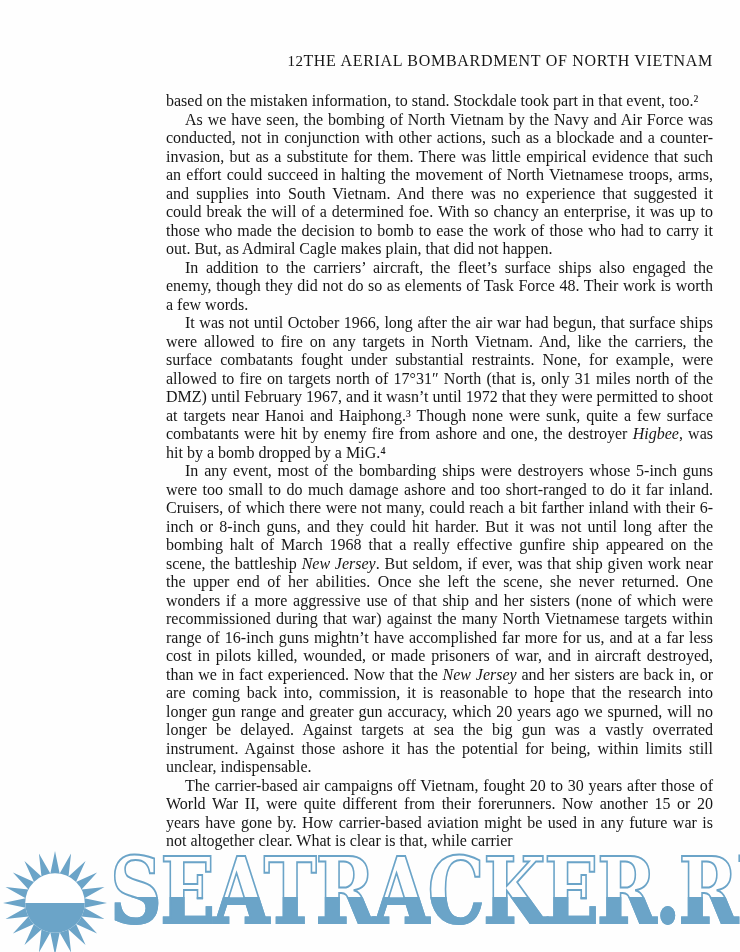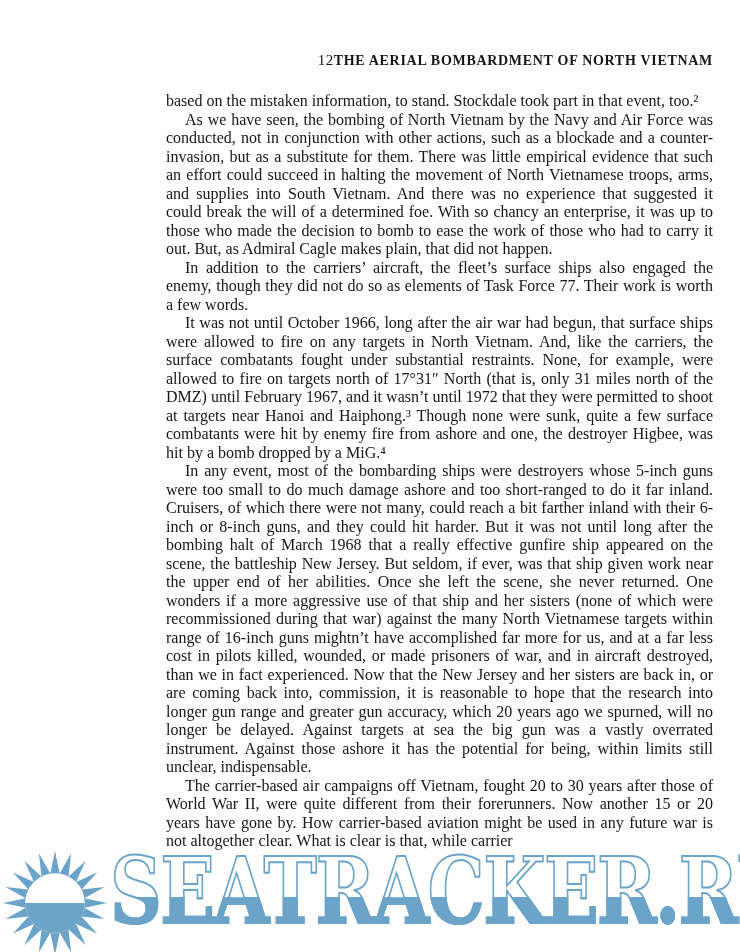--- a/index.html
+++ b/index.html
@@ -20,37 +20,37 @@
     right: 27px;
     display: flex;
     justify-content: flex-end;
     align-items: baseline;
   }
   .page-num {
     font-size: 15px;
     letter-spacing: 0.5px;
   }
   .running-title {
-    font-size: 14px;
-    font-weight: 700;
+    font-size: 16px;
+    font-weight: 400;
     letter-spacing: 0.7px;
   }
   .page-body {
     position: absolute;
     left: 166px;
     top: 92px;
     width: 547px;
     font-size: 16px;
     line-height: 18.5px;
     text-align: justify;
     hyphens: none;
   }
   .page-body p { margin: 0; }
   .page-body p.indent { text-indent: 19px; }
-  .page-body .it { }
+  .page-body .it { font-style: italic; }
   .watermark {
     position: absolute;
     left: 0;
     top: 845px;
     width: 740px;
     height: 107px;
     pointer-events: none;
   }
   .sun {
     position: absolute;
@@ -84,21 +84,21 @@
 <div class="page">
 
   <header class="page-header">
     <span class="page-num">12</span>
     <span class="running-title">THE AERIAL BOMBARDMENT OF NORTH VIETNAM</span>
   </header>
 
   <main class="page-body">
       <p class=""><span>based on the mistaken information, to stand. Stockdale took part in that event, too.²</span></p>
       <p class="indent"><span>As we have seen, the bombing of North Vietnam by the Navy and Air Force was conducted, not in conjunction with other actions, such as a blockade and a counter-invasion, but as a substitute for them. There was little empirical evidence that such an effort could succeed in halting the movement of North Vietnamese troops, arms, and supplies into South Vietnam. And there was no experience that suggested it could break the will of a determined foe. With so chancy an enterprise, it was up to those who made the decision to bomb to ease the work of those who had to carry it out. But, as Admiral Cagle makes plain, that did not happen.</span></p>
-      <p class="indent"><span>In addition to the carriers’ aircraft, the fleet’s surface ships also engaged the enemy, though they did not do so as elements of Task Force 77. Their work is worth a few words.</span></p>
+      <p class="indent"><span>In addition to the carriers’ aircraft, the fleet’s surface ships also engaged the enemy, though they did not do so as elements of Task Force 48. Their work is worth a few words.</span></p>
       <p class="indent"><span>It was not until October 1966, long after the air war had begun, that surface ships were allowed to fire on any targets in North Vietnam. And, like the carriers, the surface combatants fought under substantial restraints. None, for example, were allowed to fire on targets north of 17°31″ North (that is, only 31 miles north of the DMZ) until February 1967, and it wasn’t until 1972 that they were permitted to shoot at targets near Hanoi and Haiphong.³ Though none were sunk, quite a few surface combatants were hit by enemy fire from ashore and one, the destroyer </span><span class="it">Higbee</span><span>, was hit by a bomb dropped by a MiG.⁴</span></p>
       <p class="indent"><span>In any event, most of the bombarding ships were destroyers whose 5-inch guns were too small to do much damage ashore and too short-ranged to do it far inland. Cruisers, of which there were not many, could reach a bit farther inland with their 6-inch or 8-inch guns, and they could hit harder. But it was not until long after the bombing halt of March 1968 that a really effective gunfire ship appeared on the scene, the battleship </span><span class="it">New Jersey</span><span>. But seldom, if ever, was that ship given work near the upper end of her abilities. Once she left the scene, she never returned. One wonders if a more aggressive use of that ship and her sisters (none of which were recommissioned during that war) against the many North Vietnamese targets within range of 16-inch guns mightn’t have accomplished far more for us, and at a far less cost in pilots killed, wounded, or made prisoners of war, and in aircraft destroyed, than we in fact experienced. Now that the </span><span class="it">New Jersey</span><span> and her sisters are back in, or are coming back into, commission, it is reasonable to hope that the research into longer gun range and greater gun accuracy, which 20 years ago we spurned, will no longer be delayed. Against targets at sea the big gun was a vastly overrated instrument. Against those ashore it has the potential for being, within limits still unclear, indispensable.</span></p>
       <p class="indent"><span>The carrier-based air campaigns off Vietnam, fought 20 to 30 years after those of World War II, were quite different from their forerunners. Now another 15 or 20 years have gone by. How carrier-based aviation might be used in any future war is not altogether clear. What is clear is that, while carrier</span></p>
     </main>
 
   <div class="watermark">
     <svg class="sun" viewBox="0 0 110 110" width="104" height="104" aria-hidden="true">
       <polygon fill="#6BA4C8" points="55.00,0.00 59.93,23.89 72.00,2.69 69.30,26.93 87.33,10.50 77.27,32.73 99.50,22.67 83.07,40.70 107.31,38.00 86.11,50.07 110.00,55.00 86.11,59.93 107.31,72.00 83.07,69.30 99.50,87.33 77.27,77.27 87.33,99.50 69.30,83.07 72.00,107.31 59.93,86.11 55.00,110.00 50.07,86.11 38.00,107.31 40.70,83.07 22.67,99.50 32.73,77.27 10.50,87.33 26.93,69.30 2.69,72.00 23.89,59.93 0.00,55.00 23.89,50.07 2.69,38.00 26.93,40.70 10.50,22.67 32.73,32.73 22.67,10.50 40.70,26.93 38.00,2.69 50.07,23.89"></polygon>
       <circle cx="55" cy="55" r="31.5" fill="#ffffff"></circle>
       <path d="M 23.5 55 A 31.5 31.5 0 0 0 86.5 55 Z" fill="#6BA4C8"></path>

